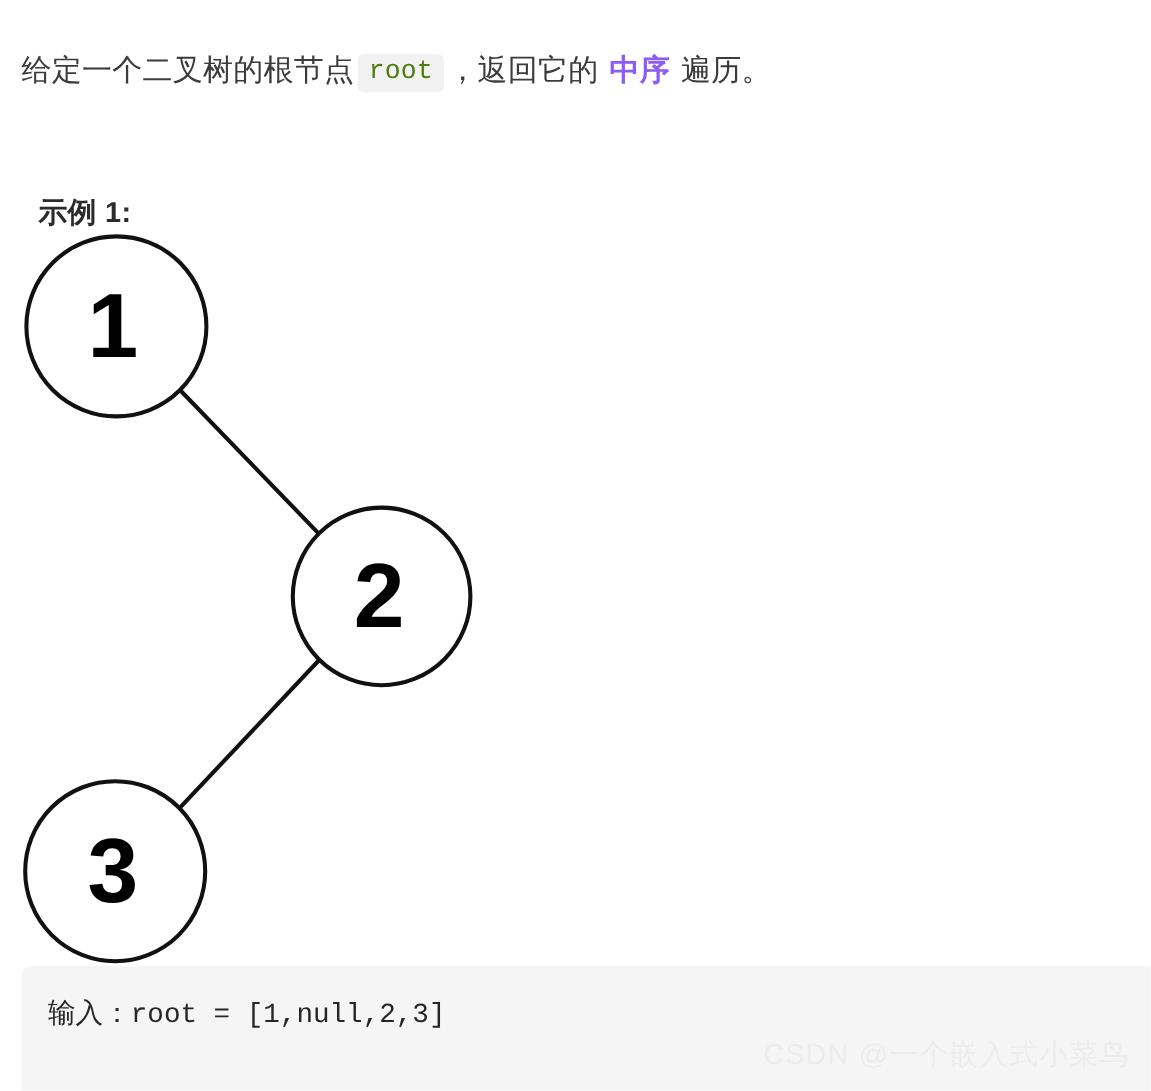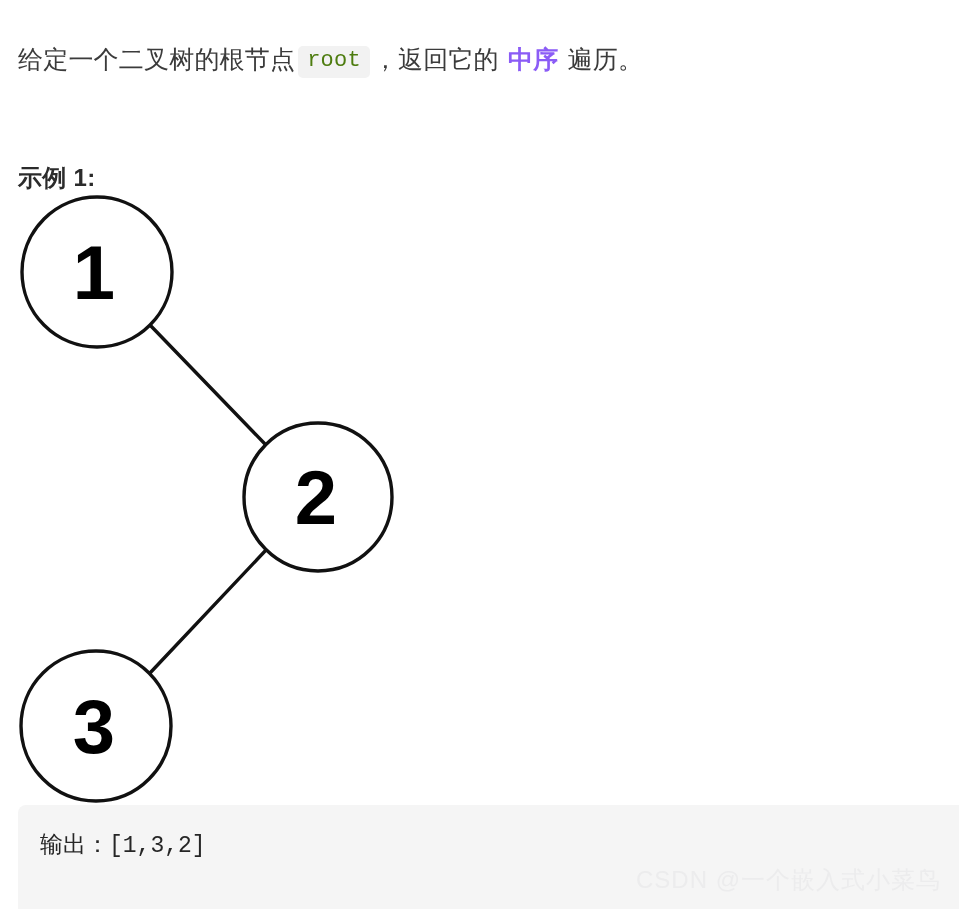--- a/index.html
+++ b/index.html
@@ -45,21 +45,21 @@
   }
   .strong-term {
     font-weight: bold;
     color: #8b5cf6;
     padding: 0 2px;
   }
 
   
   .example-heading {
     position: absolute;
-    left: 18px;
+    left: 32px;
     top: 138px;
     font-size: 24px;
     line-height: 32px;
     font-weight: bold;
     color: #2b2b2b;
     letter-spacing: 0.3px;
   }
 
   
   .tree-figure {
@@ -135,16 +135,16 @@
     </g>
 
     <g>
       <circle cx="96" cy="541" r="75" fill="#ffffff" stroke="#111111" stroke-width="3.4"></circle>
       <text x="94" y="541" text-anchor="middle" dominant-baseline="central" font-family="&quot;Liberation Sans&quot;, &quot;DejaVu Sans&quot;, sans-serif" font-size="76" font-weight="bold" fill="#000000">3</text>
     </g>
   </svg>
 </div>
 
 <div class="code-block">
-  <div class="code-line">输出：[1,3,2]</div>
+  <div class="code-line">输入：root = [1,null,2,3]</div>
 </div>
 
 <div class="watermark">CSDN @一个嵌入式小菜鸟</div>
 
 </body></html>

